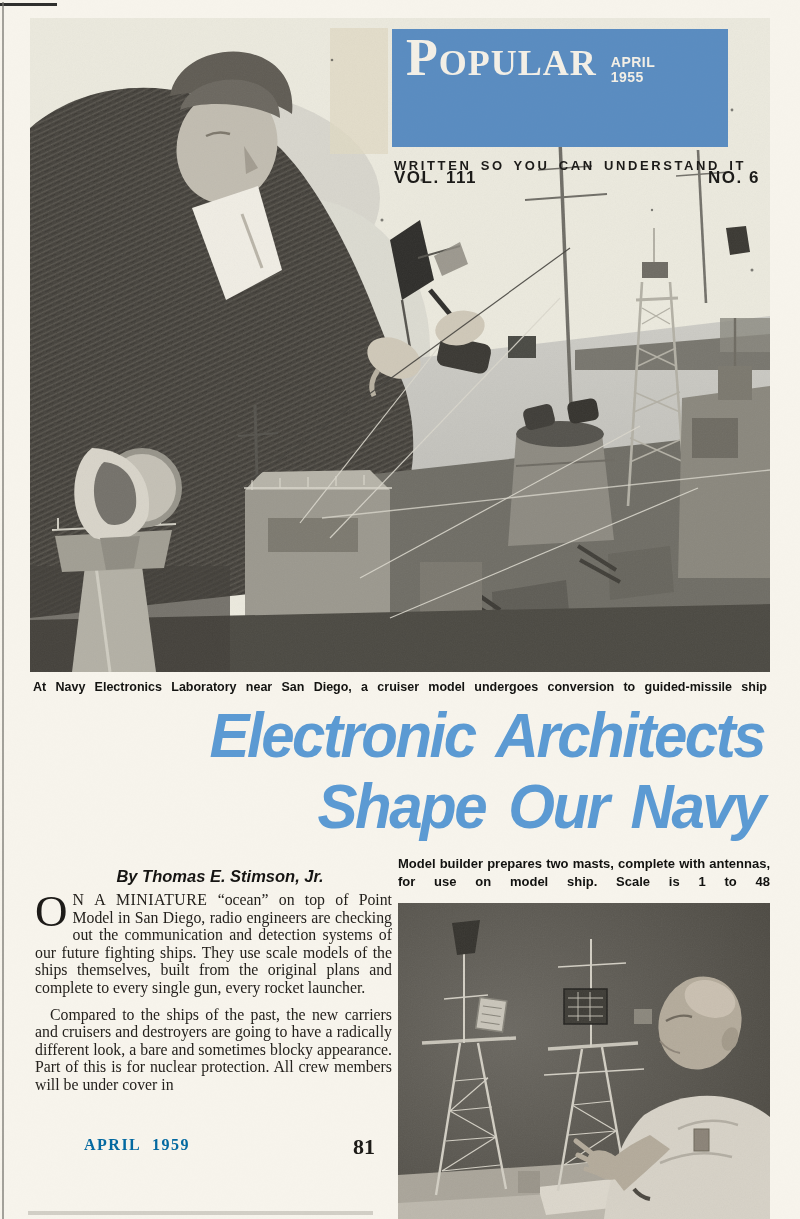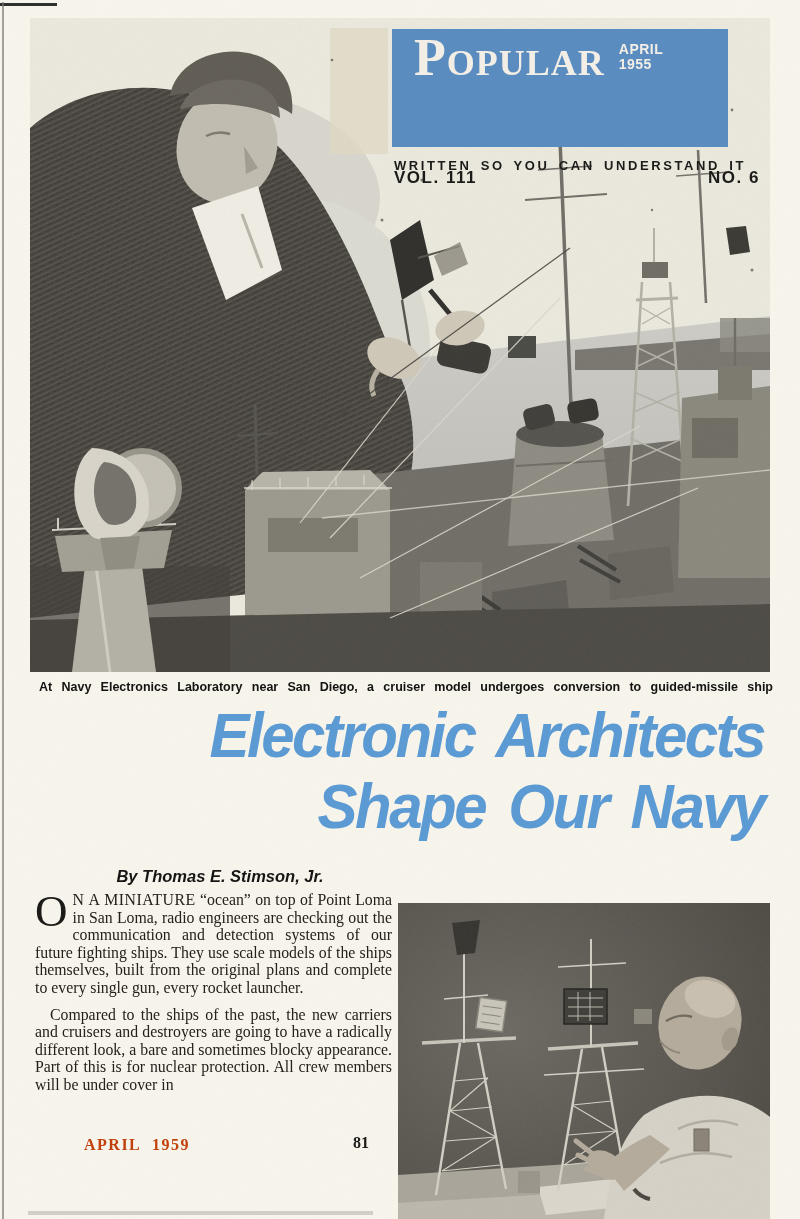--- a/index.html
+++ b/index.html
@@ -16,44 +16,44 @@
   .page-grain{position:absolute;left:0;top:0;pointer-events:none;}
 
   
   .photo-main{position:absolute;left:30px;top:18px;width:740px;height:654px;}
   .photo-secondary{position:absolute;left:398px;top:903px;width:372px;height:316px;}
   svg{display:block;}
 
   
   .logo-box{
     position:absolute;left:392px;top:29px;width:336px;height:118px;
-    background:#5a8cc0; color:#f3efe6; padding-left:22px; box-sizing:border-box;
+    background:#5a8cc0; color:#f3efe6; padding-left:14px; box-sizing:border-box;
   }
   .logo-row1{display:flex;align-items:flex-start;margin-top:4px;}
   .logo-title{
     font-family:"Liberation Serif",serif; font-weight:bold; font-variant:small-caps;
     font-size:52px; line-height:50px; letter-spacing:1px; text-transform:lowercase;
   }
   .logo-title::first-letter{text-transform:uppercase;}
-  .issue-block{margin-left:14px;margin-top:9px;font-weight:bold;font-size:14px;line-height:15px;letter-spacing:.5px;}
+  .issue-block{margin-left:14px;margin-top:22px;font-weight:bold;font-size:14px;line-height:15px;letter-spacing:.5px;}
   .logo-row2{margin-top:-4px;}
 
   .tagline{
     position:absolute;left:394px;top:150px;width:352px;
     font-weight:bold;font-size:13px;letter-spacing:2.6px;word-spacing:3px;color:#1b1a18;
     text-align:justify;text-align-last:justify;margin-top:8px;
   }
   .volno{
     position:absolute;left:394px;top:168px;width:366px;display:flex;justify-content:space-between;
     font-weight:bold;font-size:17px;letter-spacing:1.5px;color:#1b1a18;
   }
 
   
   .caption-main{
-    position:absolute;left:39px;top:679px;width:734px;
+    position:absolute;left:33px;top:679px;width:734px;
     font-weight:bold;font-size:12.5px;line-height:16px;color:#121210;
     text-align:justify;text-align-last:justify;
   }
   .caption-secondary{
     position:absolute;left:398px;top:855px;width:372px;
     font-weight:bold;font-size:13px;line-height:17.5px;color:#121210;
     text-align:justify;text-align-last:justify;
   }
 
   
@@ -79,25 +79,25 @@
   .article .para2{text-indent:15px;margin-top:9px;}
   .dropcap{
     float:left;font-size:45px;line-height:36px;padding:2px 5px 0 0;
     font-family:"Liberation Serif",serif;color:#1d1b18;
   }
   .lead-caps{letter-spacing:.5px;}
 
   
   .footer-issue{
     position:absolute;left:84px;top:1136px;
-    font-family:"Liberation Serif",serif;font-weight:bold;font-size:16px;letter-spacing:1.5px;word-spacing:6px;color:#c2410c;
+    font-family:"Liberation Serif",serif;font-weight:bold;font-size:16px;letter-spacing:1.5px;word-spacing:6px;color:#0369a1;
   }
   .footer-page{
     position:absolute;left:353px;top:1134px;
-    font-family:"Liberation Serif",serif;font-weight:bold;font-size:16px;color:#1d1b18;
+    font-family:"Liberation Serif",serif;font-weight:bold;font-size:22px;color:#1d1b18;
   }
 </style>
 </head>
 <body>
 
 <div class="page">
 
   <div class="corner-mark"></div>
   <div class="edge-line-left"></div>
   <div class="bottom-strip-1"></div>
@@ -285,24 +285,25 @@
   <div class="caption-main">At Navy Electronics Laboratory near San Diego, a cruiser model undergoes conversion to guided-missile ship</div>
 
   <div class="headline">
     <div>Electronic Architects</div>
     <div>Shape Our Navy</div>
   </div>
 
   <div class="byline">By Thomas E. Stimson, Jr.</div>
 
   <div class="article">
-    <p class="para1"><span class="dropcap">O</span><span class="lead-caps">N A MINIATURE</span><span> “ocean” on top of Point Loma in San Loma, radio engineers are checking out the communication and detection systems of our future fighting ships. They use scale models of the ships themselves, built from the original plans and complete to every single gun, every rocket launcher.</span></p>
+    <p class="para1"><span class="dropcap">O</span><span class="lead-caps">N A MINIATURE</span><span> “ocean” on top of Point Model in San Diego, radio engineers are checking out the communication and detection systems of our future fighting ships. They use scale models of the ships themselves, built from the original plans and complete to every single gun, every rocket launcher.</span></p>
     <p class="para2">Compared to the ships of the past, the new carriers and cruisers and destroyers are going to have a radically different look, a bare and sometimes blocky appearance. Part of this is for nuclear protection. All crew members will be under cover in</p>
   </div>
 
+  <div class="caption-secondary">Model builder prepares two masts, complete with antennas, for use on model ship. Scale is 1 to 48</div>
 
   <div class="photo-secondary">
     <svg viewBox="0 0 372 316" width="372" height="316">
       <defs>
         <filter id="noiseB" x="0" y="0" width="100%" height="100%">
           <feTurbulence type="fractalNoise" baseFrequency="0.9" numOctaves="2"></feTurbulence>
           <feColorMatrix type="saturate" values="0"></feColorMatrix>
           <feComponentTransfer>
               <feFuncA type="linear" slope="0.5" intercept="0"></feFuncA>
             </feComponentTransfer>

